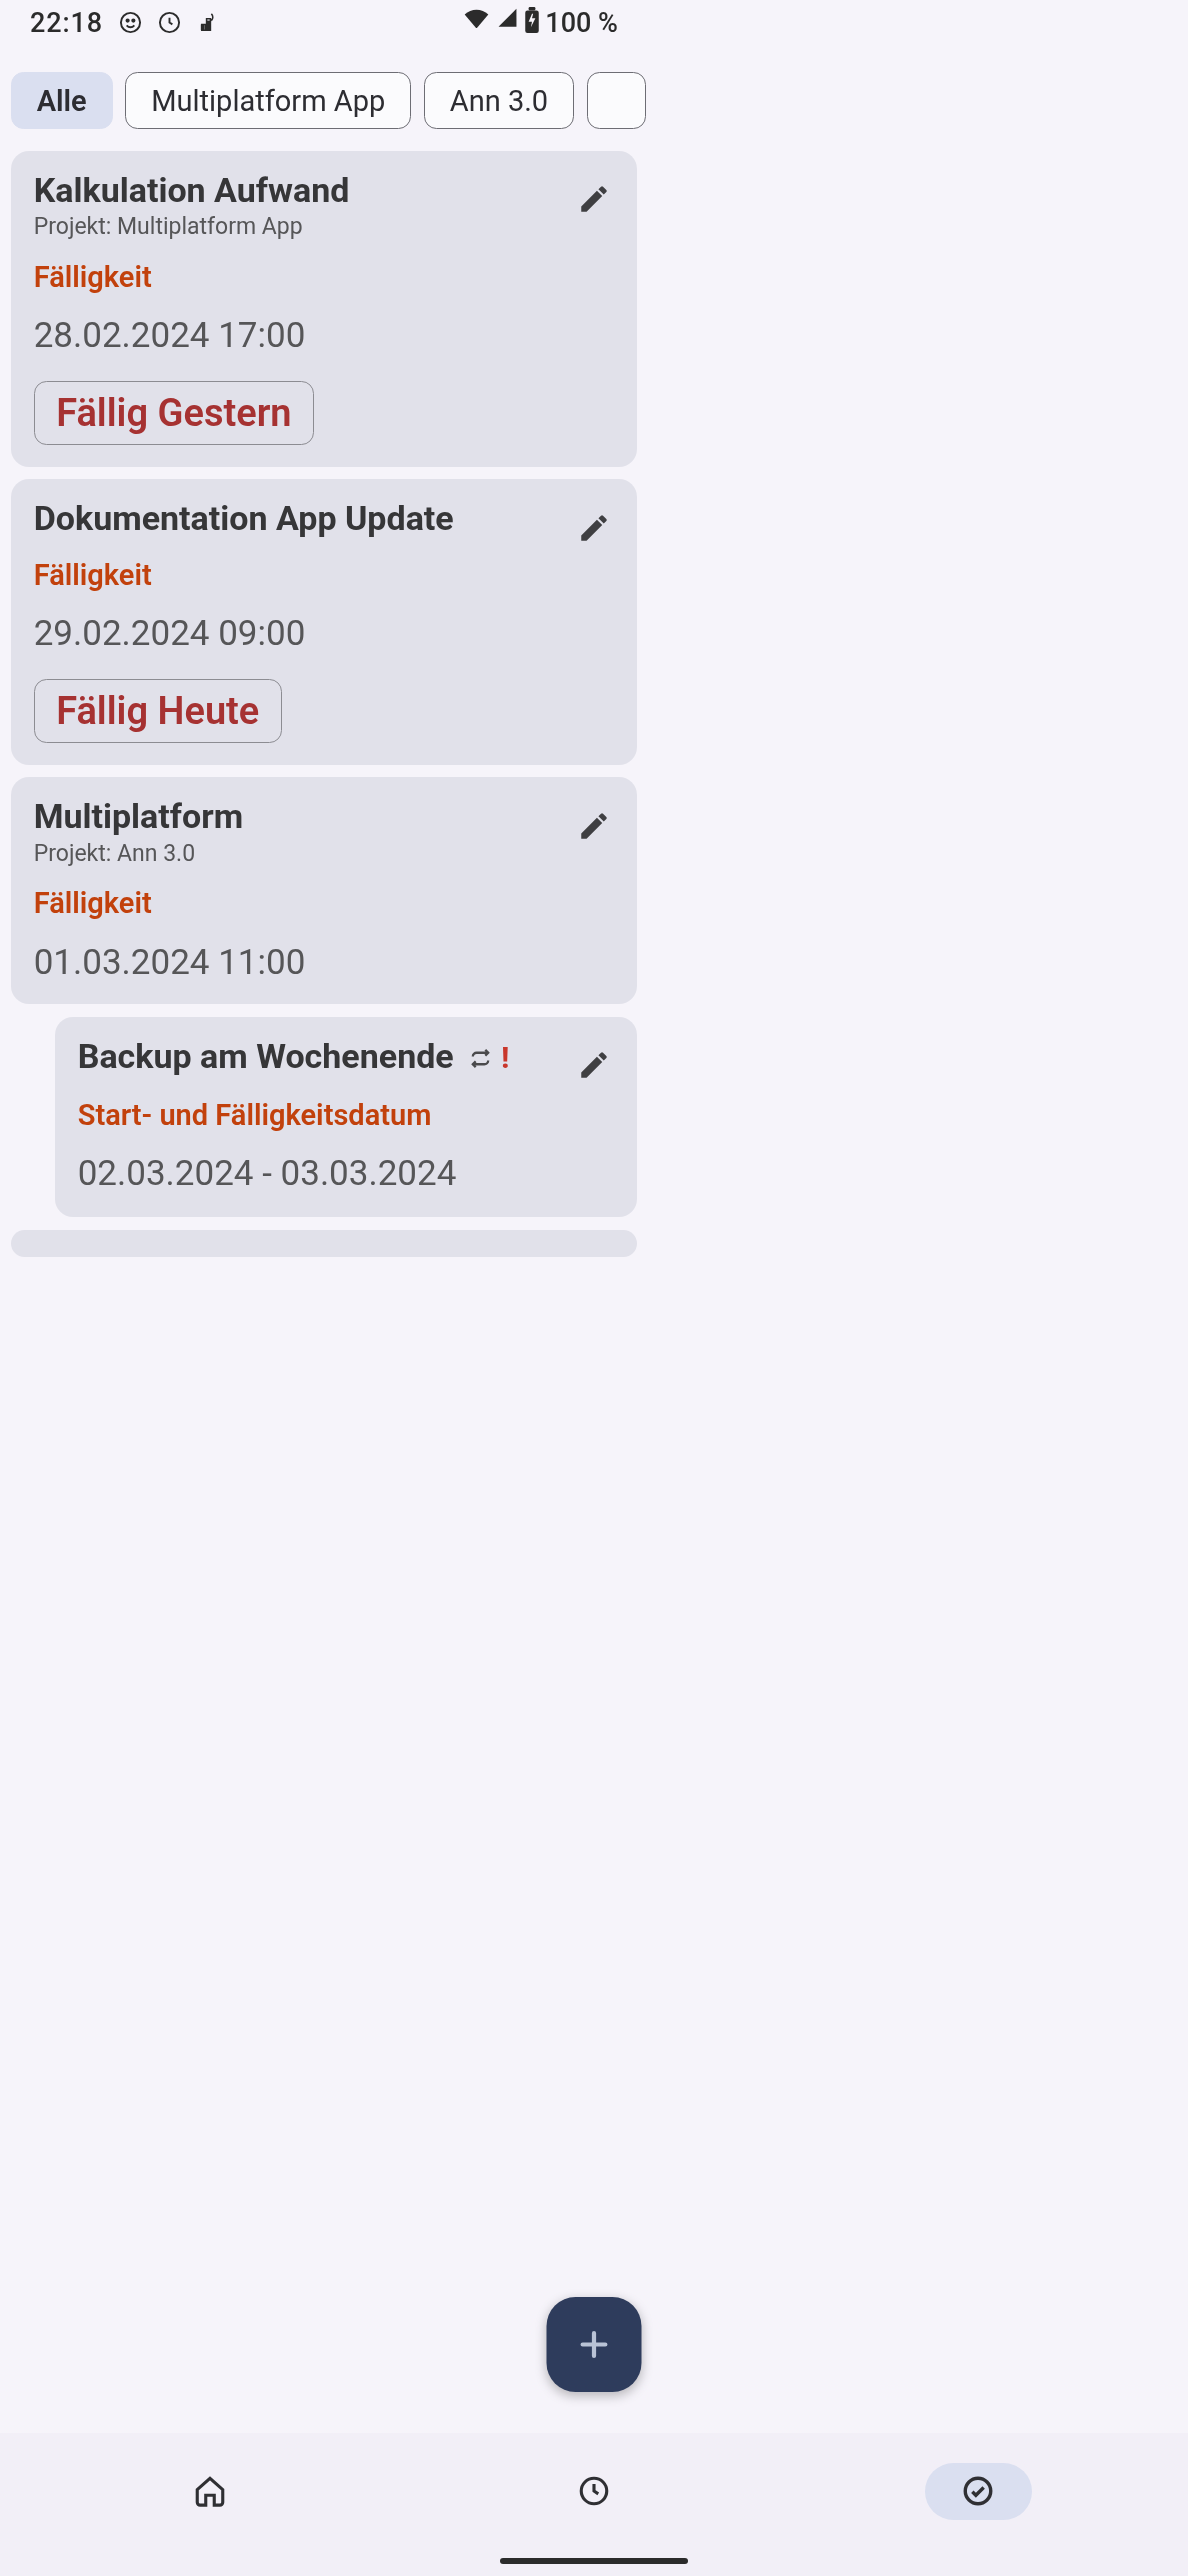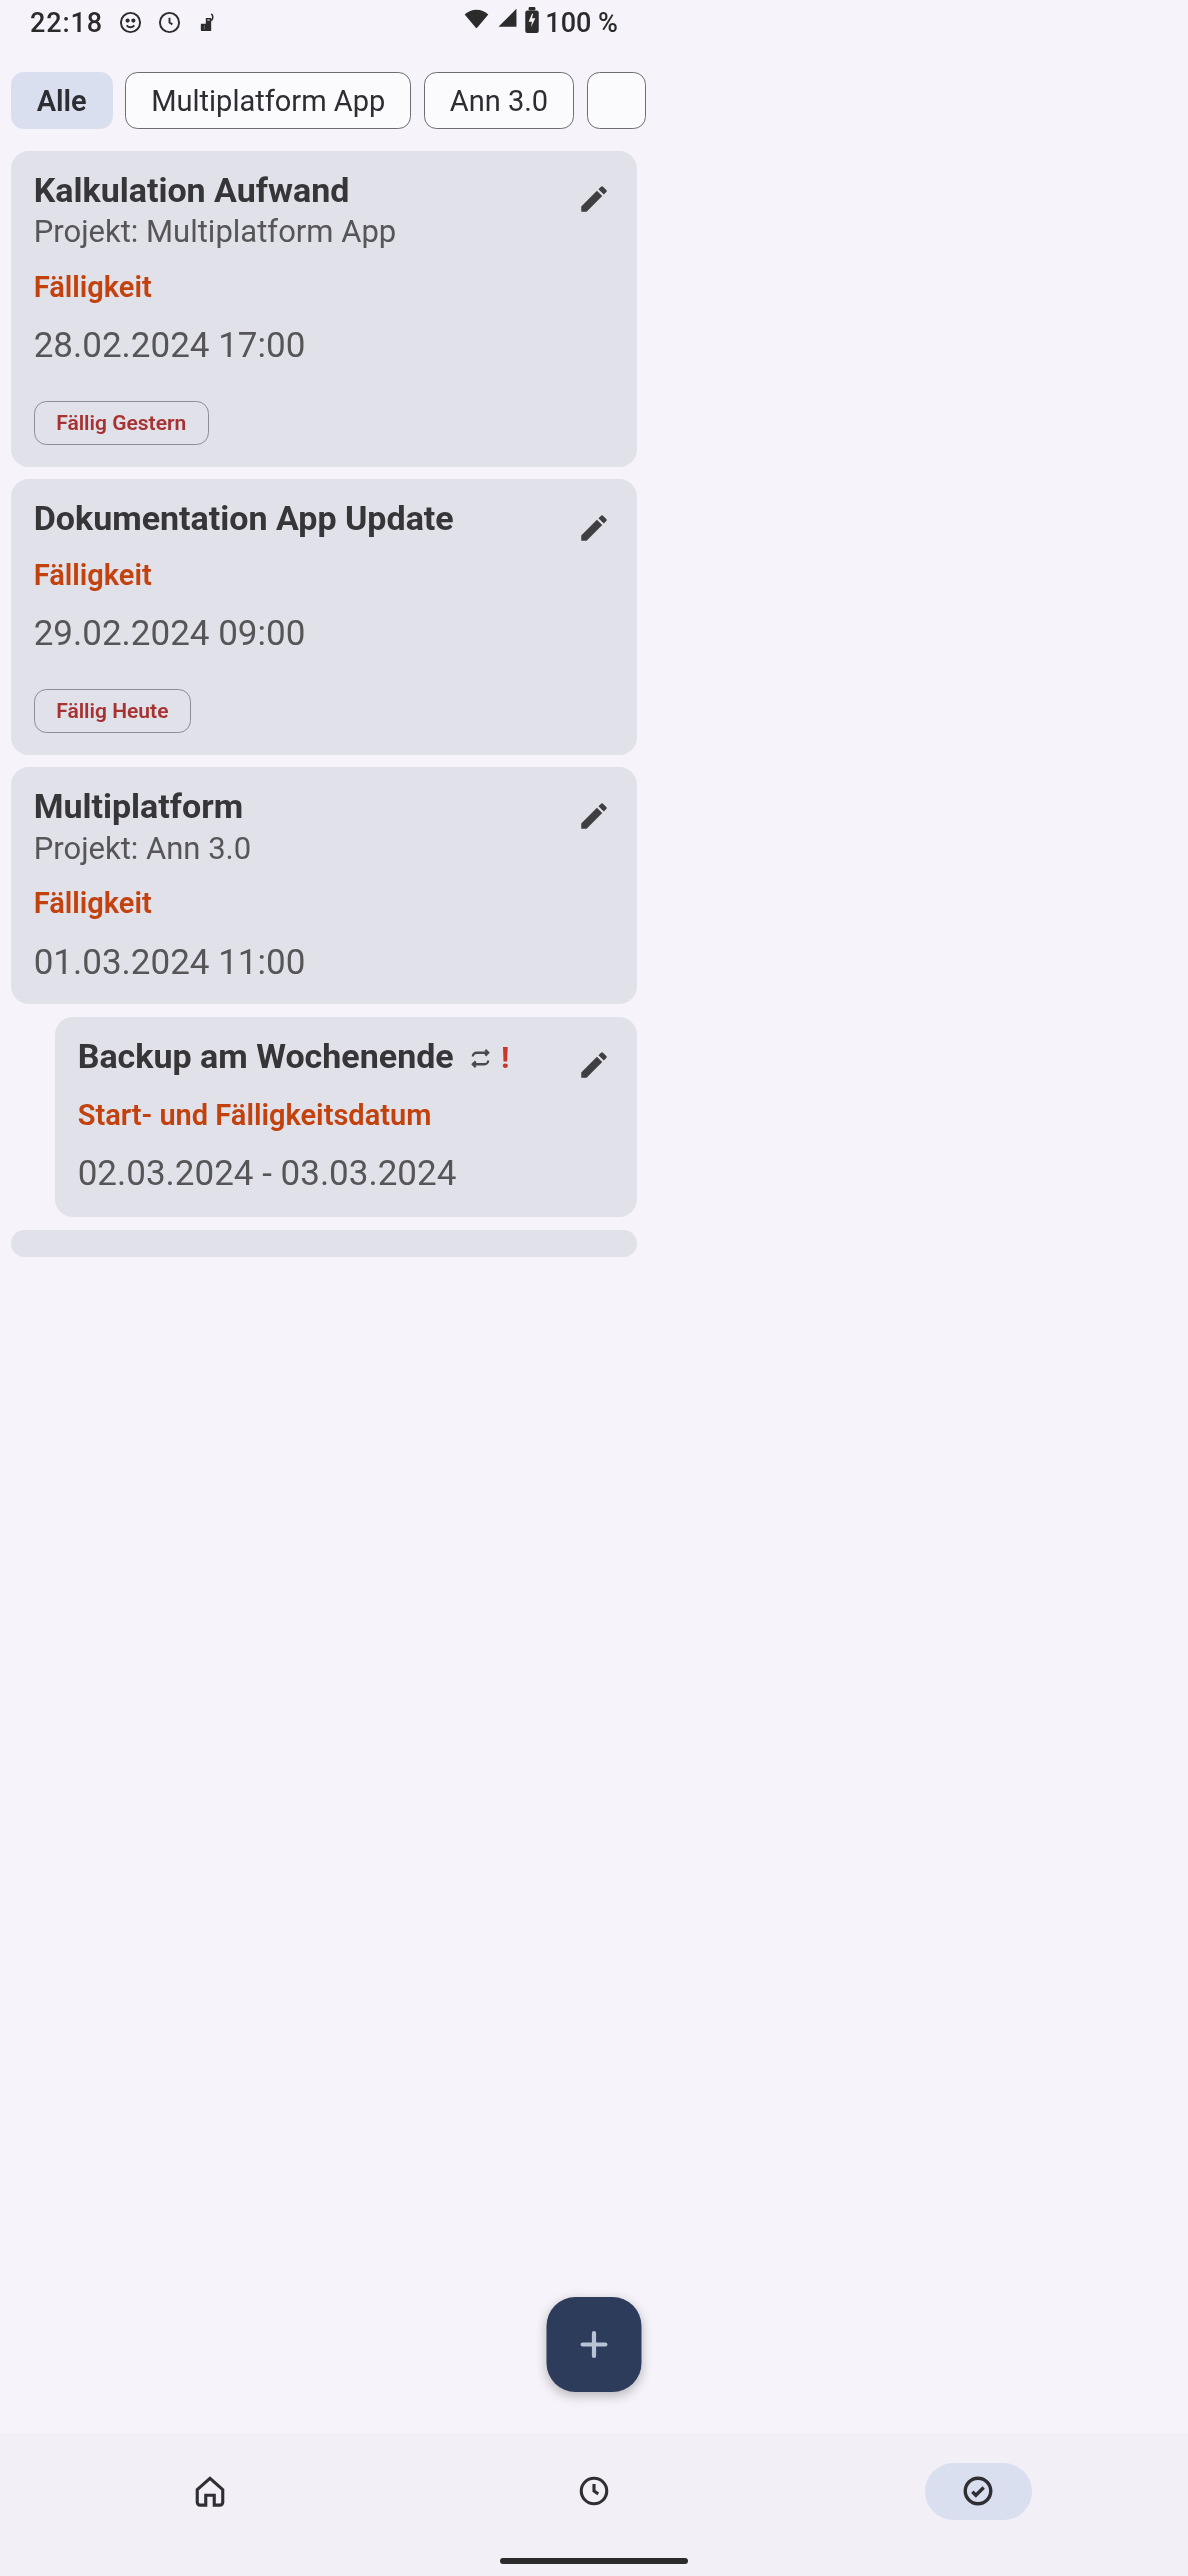--- a/index.html
+++ b/index.html
@@ -64,44 +64,44 @@
       position: relative;
     }
     .card-title {
       font-size: 34px;
       font-weight: 700;
       color: #363638;
       padding-right: 54px;
       line-height: 1.15;
     }
     .card-project {
-      font-size: 31px;
+      font-size: 23px;
       color: #565658;
       margin-top: 3.6px;
     }
     .card-due-label {
       font-size: 29px;
       font-weight: 600;
       color: #c2410c;
       margin-top: 19.7px;
     }
     .card-due-date {
       font-size: 35px;
       color: #565658;
       margin-top: 21.5px;
     }
     .badge {
       display: inline-block;
       border: 1.8px solid #8c8c92;
       border-radius: 12.5px;
       padding: 9px 21.5px;
-      font-size: 21px;
+      font-size: 38px;
       font-weight: 600;
       color: #a63232;
-      margin-top: 35px;
+      margin-top: 25px;
       background: transparent;
     }
     .edit-btn {
       position: absolute;
       top: 27px;
       right: 21.5px;
       width: 43px;
       height: 43px;
       display: flex;
       align-items: center;

